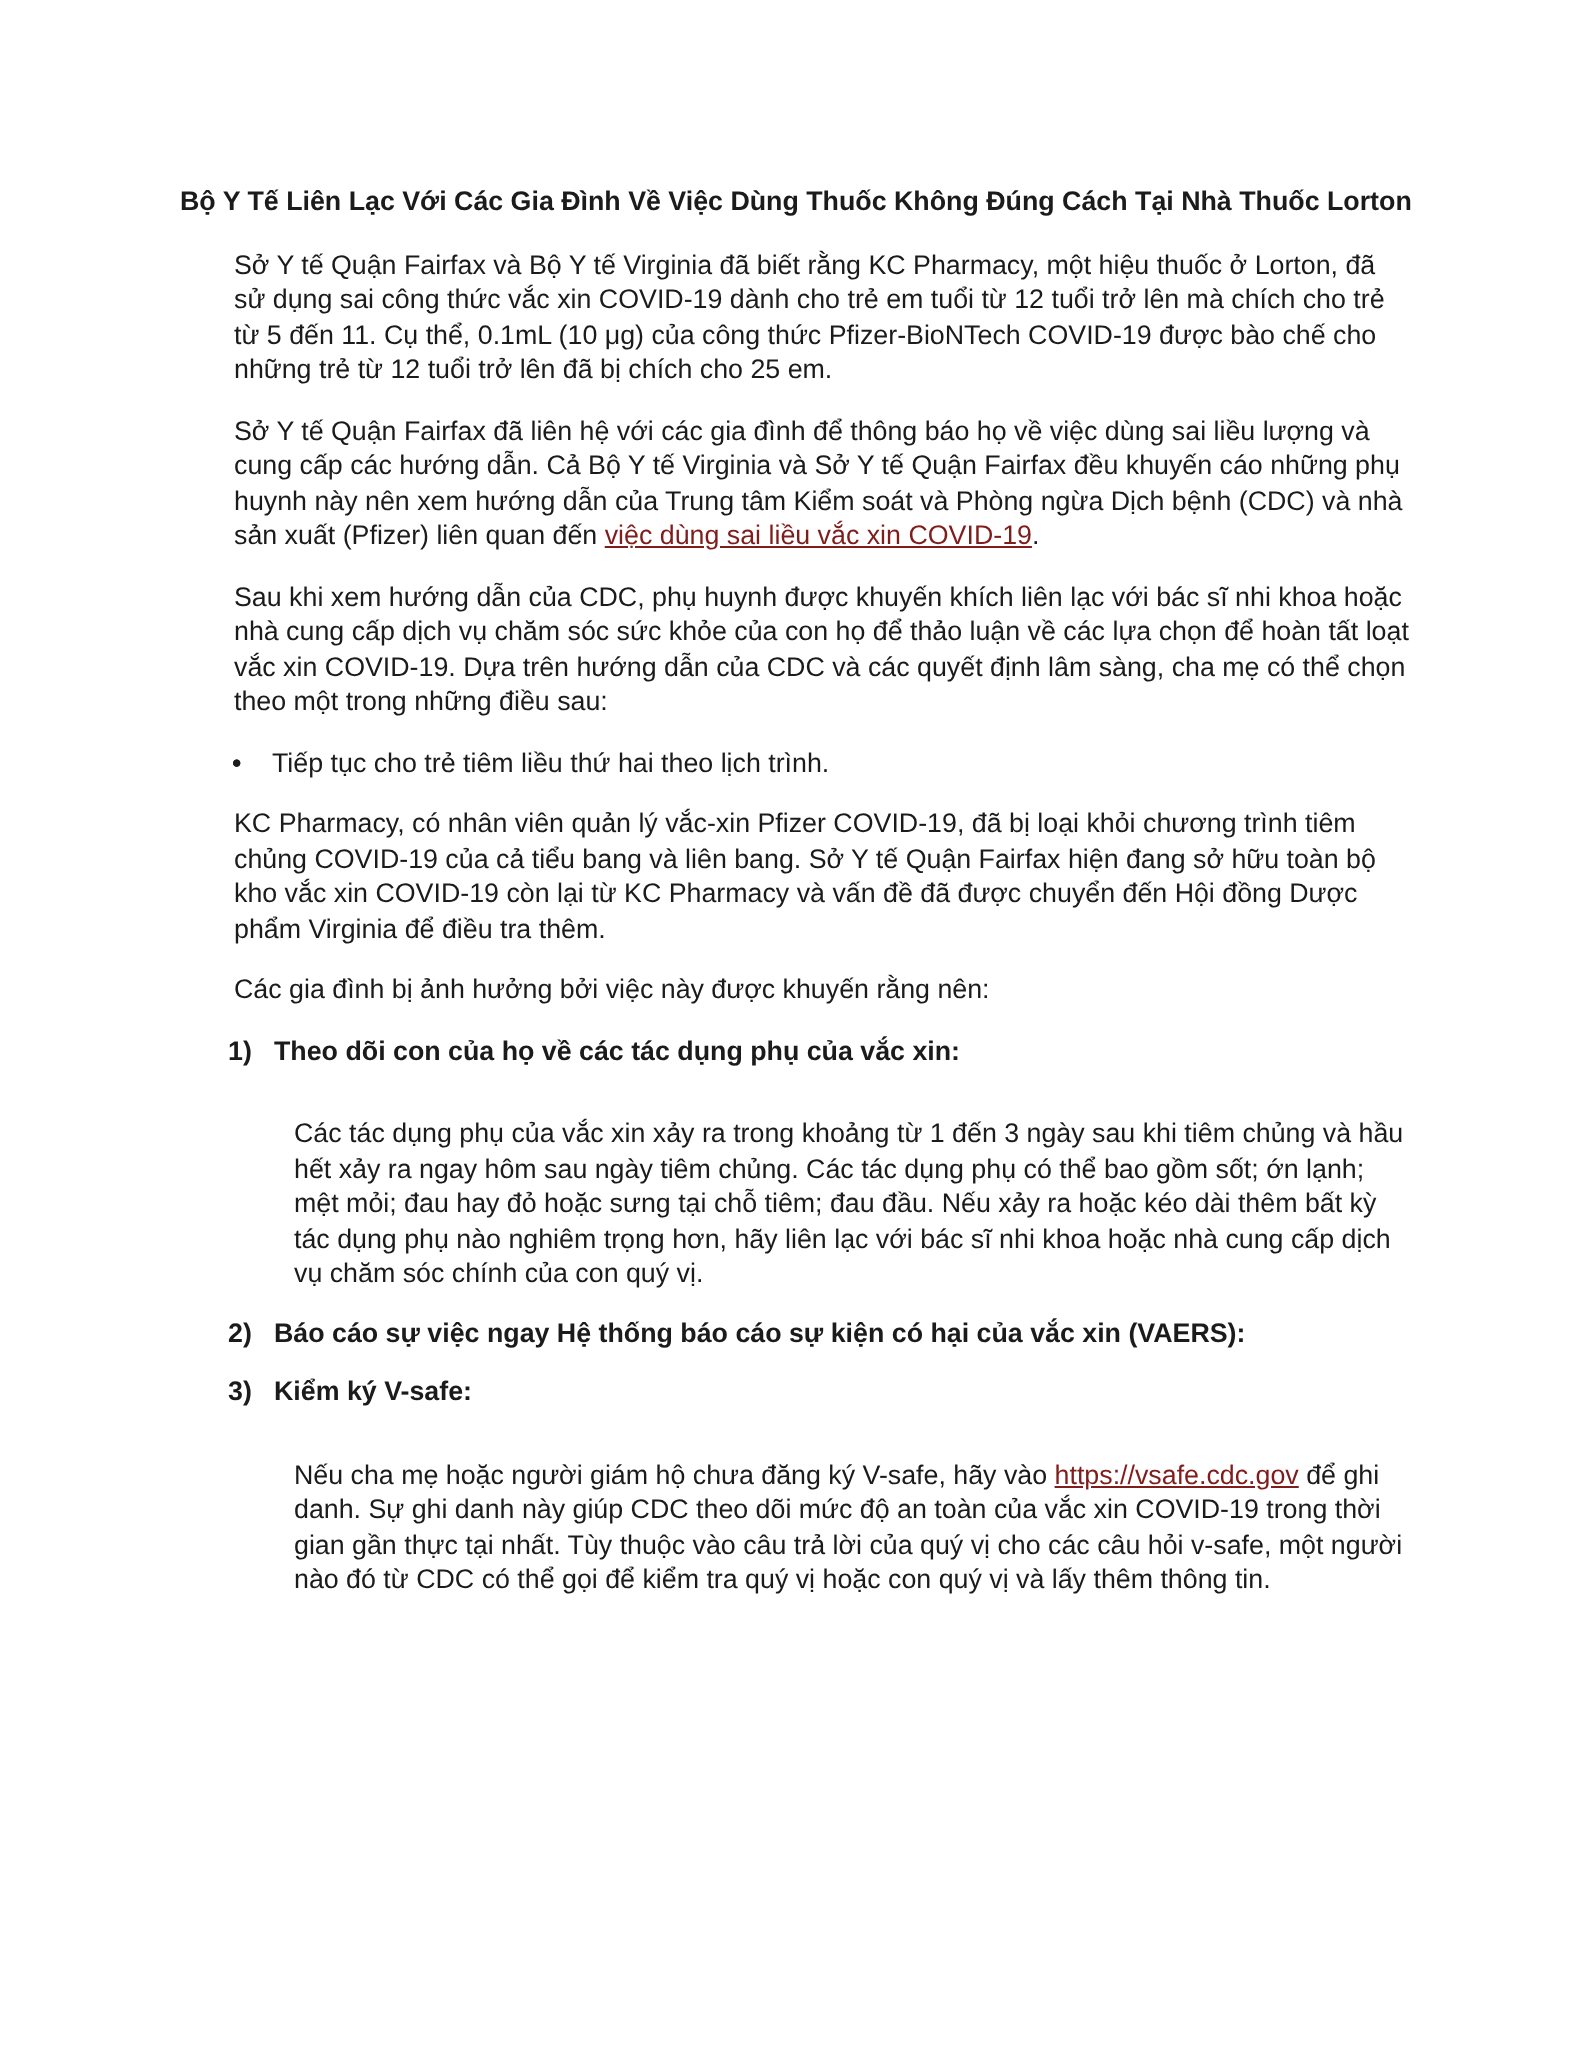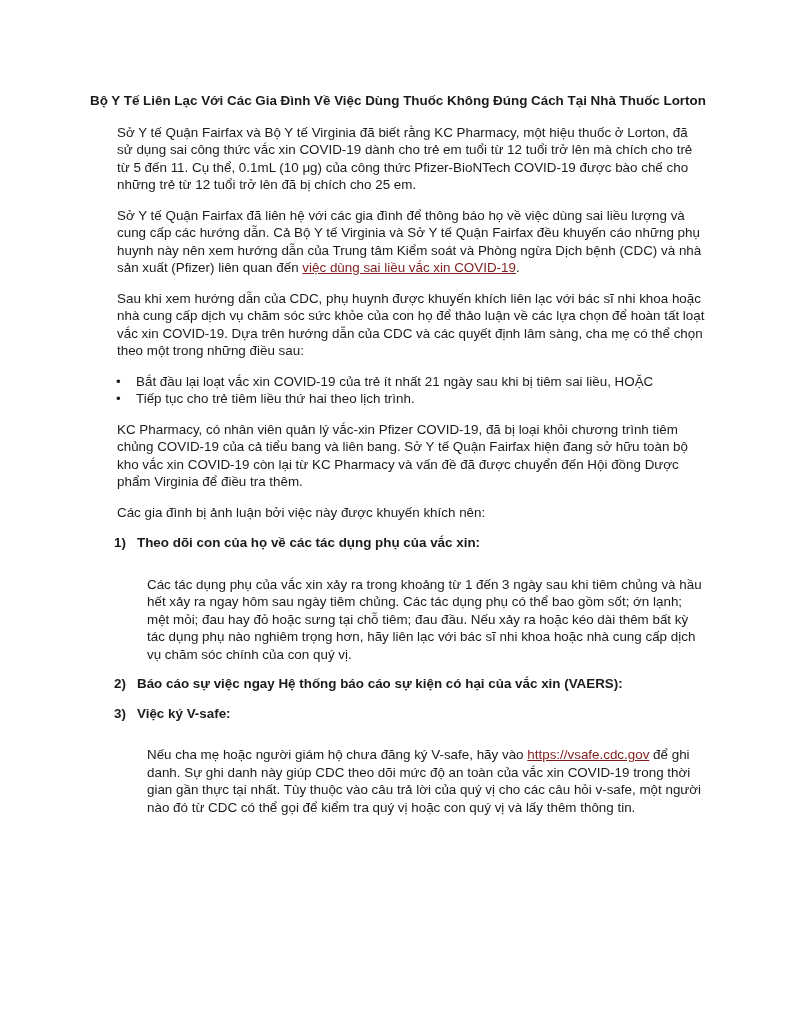--- a/index.html
+++ b/index.html
@@ -70,45 +70,45 @@
 
     <div class="doc-title">Bộ Y Tế Liên Lạc Với Các Gia Đình Về Việc Dùng Thuốc Không Đúng Cách Tại Nhà Thuốc Lorton</div>
 
     <div class="para">Sở Y tế Quận Fairfax và Bộ Y tế Virginia đã biết rằng KC Pharmacy, một hiệu thuốc ở Lorton, đã sử dụng sai công thức vắc xin COVID-19 dành cho trẻ em tuổi từ 12 tuổi trở lên mà chích cho trẻ từ 5 đến 11. Cụ thể, 0.1mL (10 μg) của công thức Pfizer-BioNTech COVID-19 được bào chế cho những trẻ từ 12 tuổi trở lên đã bị chích cho 25 em.</div>
 
     <div class="para"><span>Sở Y tế Quận Fairfax đã liên hệ với các gia đình để thông báo họ về việc dùng sai liều lượng và cung cấp các hướng dẫn. Cả Bộ Y tế Virginia và Sở Y tế Quận Fairfax đều khuyến cáo những phụ huynh này nên xem hướng dẫn của Trung tâm Kiểm soát và Phòng ngừa Dịch bệnh (CDC) và nhà sản xuất (Pfizer) liên quan đến </span><a class="link">việc dùng sai liều vắc xin COVID-19</a><span>.</span></div>
 
     <div class="para">Sau khi xem hướng dẫn của CDC, phụ huynh được khuyến khích liên lạc với bác sĩ nhi khoa hoặc nhà cung cấp dịch vụ chăm sóc sức khỏe của con họ để thảo luận về các lựa chọn để hoàn tất loạt vắc xin COVID-19. Dựa trên hướng dẫn của CDC và các quyết định lâm sàng, cha mẹ có thể chọn theo một trong những điều sau:</div>
 
     <ul class="bullets">
-      <li><span class="bullet-dot">•</span><span>Bắt đầu lại loạt vắc xin COVID-19 của trẻ ít nhất 21 ngày sau khi bị tiêm sai liều, HOẶC</span></li>
+      <li><span class="bullet-dot">•</span></li>
       <li><span class="bullet-dot">•</span><span>Tiếp tục cho trẻ tiêm liều thứ hai theo lịch trình.</span></li>
     </ul>
 
     <div class="para">KC Pharmacy, có nhân viên quản lý vắc-xin Pfizer COVID-19, đã bị loại khỏi chương trình tiêm chủng COVID-19 của cả tiểu bang và liên bang. Sở Y tế Quận Fairfax hiện đang sở hữu toàn bộ kho vắc xin COVID-19 còn lại từ KC Pharmacy và vấn đề đã được chuyển đến Hội đồng Dược phẩm Virginia để điều tra thêm.</div>
 
-    <div class="para">Các gia đình bị ảnh luận bởi việc này được khuyến khích nên:</div>
+    <div class="para">Các gia đình bị ảnh hưởng bởi việc này được khuyến rằng nên:</div>
 
     <div class="num-item">
       <span class="num-marker">1)</span>
       <div class="num-content">
         <span class="num-heading">Theo dõi con của họ về các tác dụng phụ của vắc xin:</span>
         <div class="num-body">Các tác dụng phụ của vắc xin xảy ra trong khoảng từ 1 đến 3 ngày sau khi tiêm chủng và hầu hết xảy ra ngay hôm sau ngày tiêm chủng. Các tác dụng phụ có thể bao gồm sốt; ớn lạnh; mệt mỏi; đau hay đỏ hoặc sưng tại chỗ tiêm; đau đầu. Nếu xảy ra hoặc kéo dài thêm bất kỳ tác dụng phụ nào nghiêm trọng hơn, hãy liên lạc với bác sĩ nhi khoa hoặc nhà cung cấp dịch vụ chăm sóc chính của con quý vị.</div>
       </div>
     </div>
 
     <div class="num-item">
       <span class="num-marker">2)</span>
       <div class="num-content">
         <span class="num-heading">Báo cáo sự việc ngay Hệ thống báo cáo sự kiện có hại của vắc xin (VAERS):</span>
       </div>
     </div>
 
     <div class="num-item">
       <span class="num-marker">3)</span>
       <div class="num-content">
-        <span class="num-heading">Việc ký V-safe:</span>
+        <span class="num-heading">Kiểm ký V-safe:</span>
         <div class="num-body"><span>Nếu cha mẹ hoặc người giám hộ chưa đăng ký V-safe, hãy vào </span><a class="link">https://vsafe.cdc.gov</a><span> để ghi danh. Sự ghi danh này giúp CDC theo dõi mức độ an toàn của vắc xin COVID-19 trong thời gian gần thực tại nhất. Tùy thuộc vào câu trả lời của quý vị cho các câu hỏi v-safe, một người nào đó từ CDC có thể gọi để kiểm tra quý vị hoặc con quý vị và lấy thêm thông tin.</span></div>
       </div>
     </div>
 
   </div>
 </div>
 
 </body></html>

